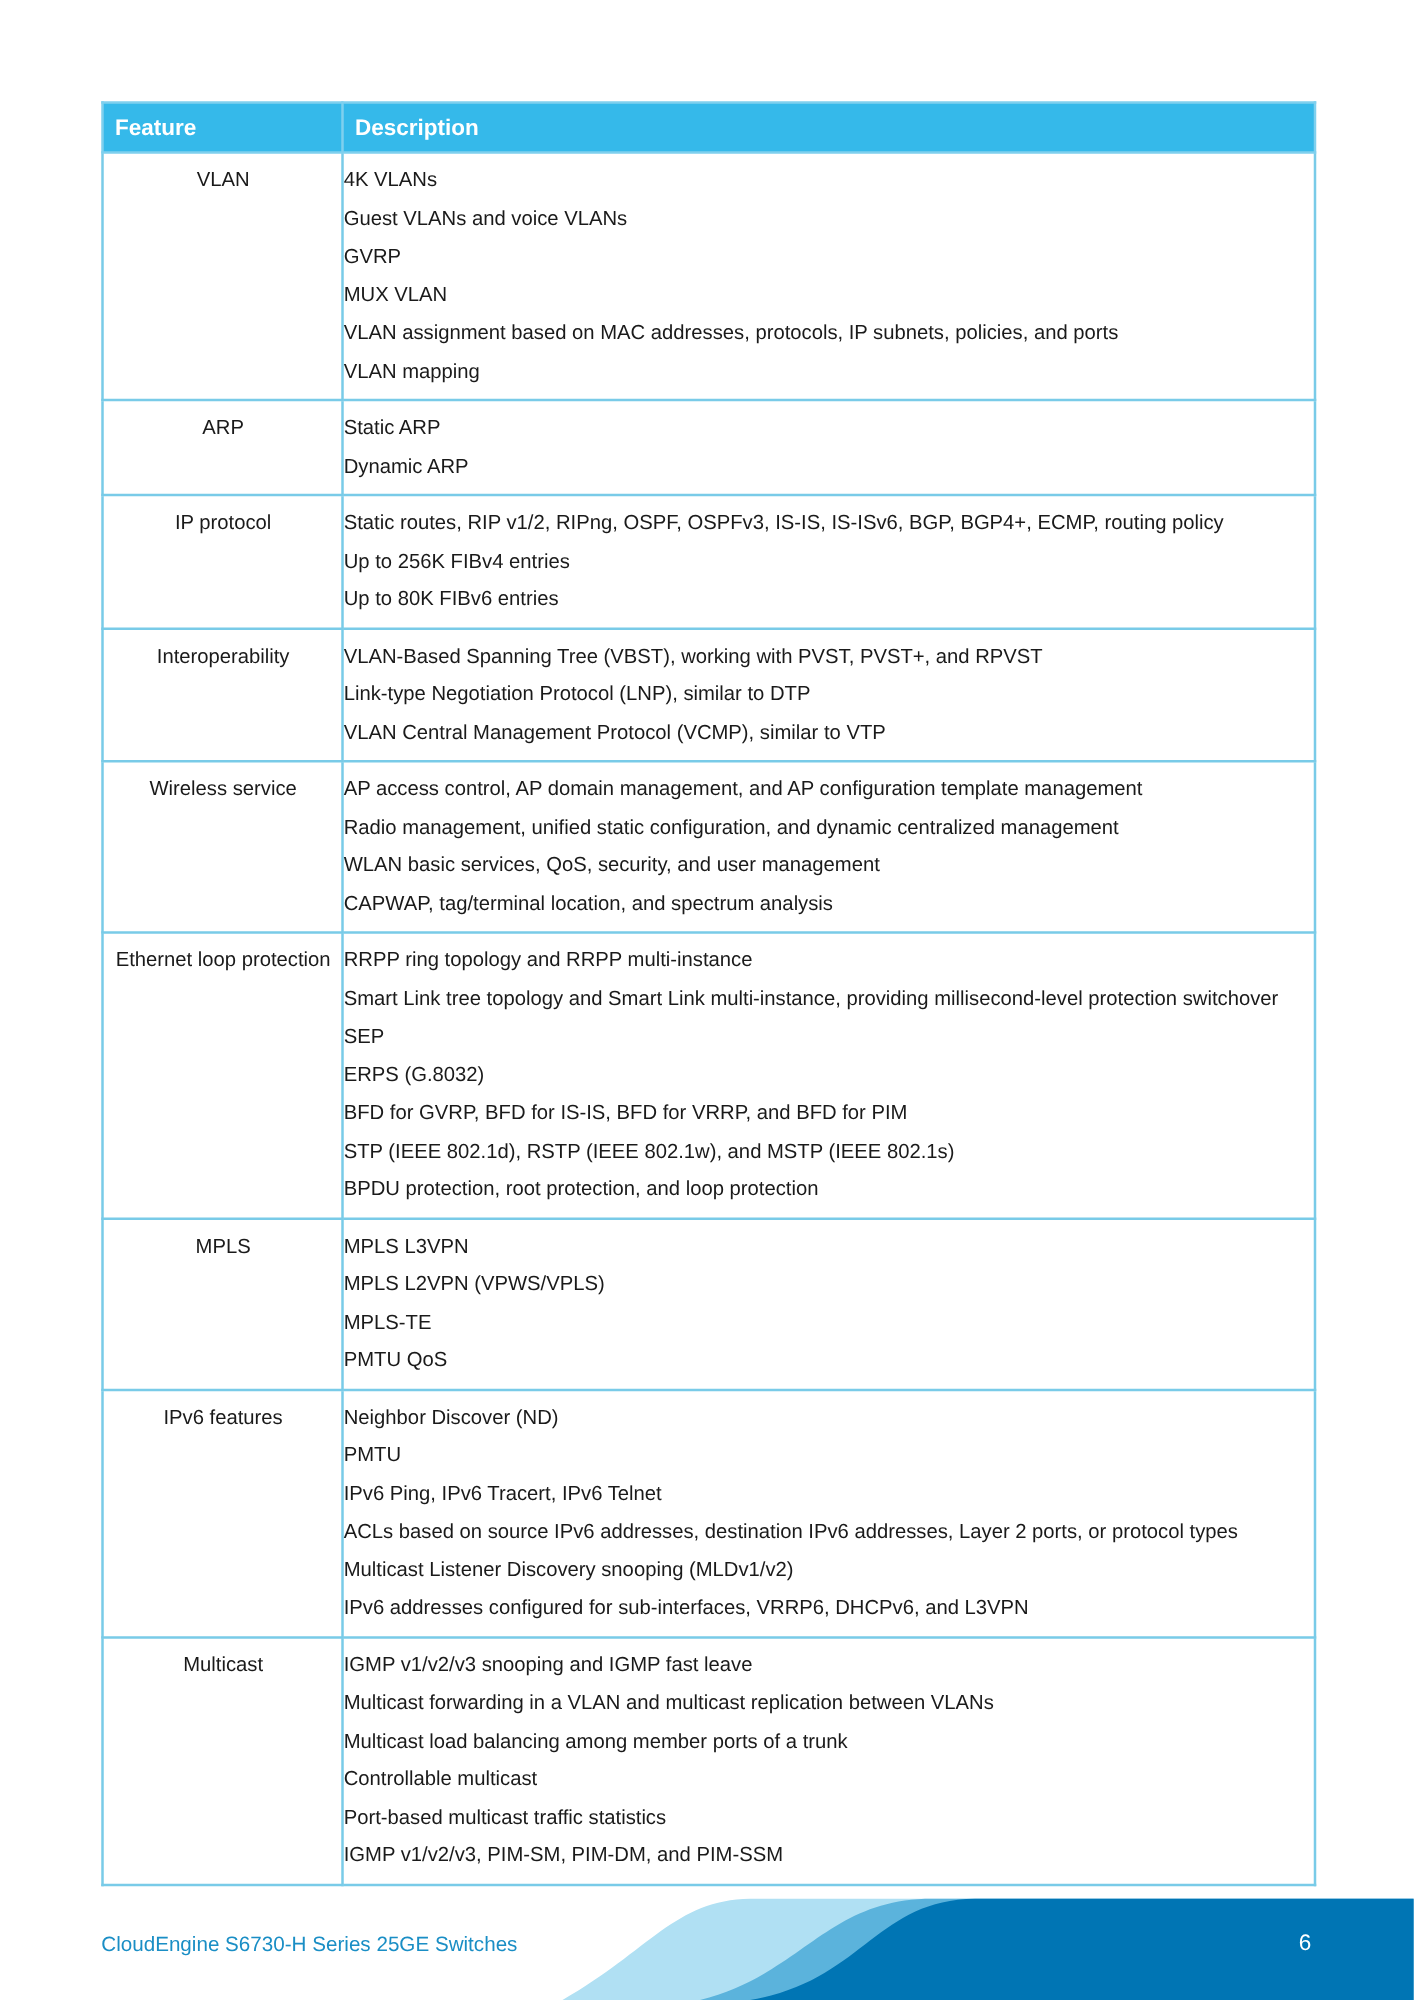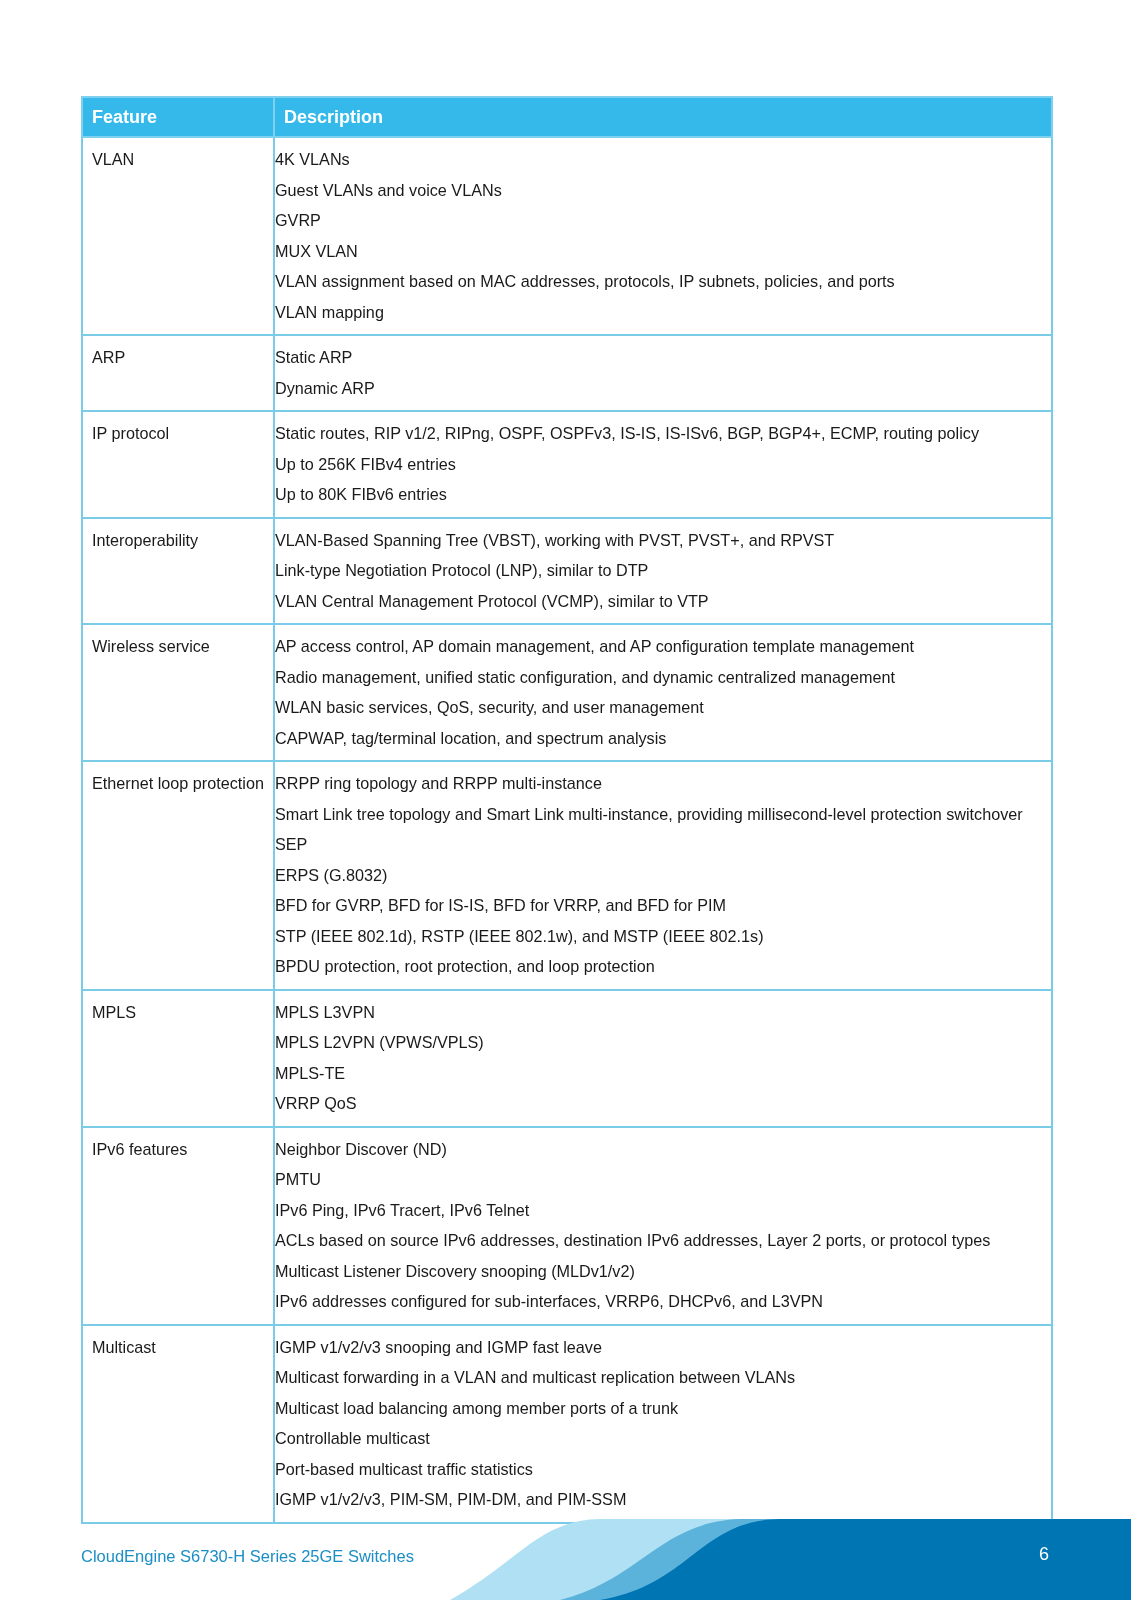--- a/index.html
+++ b/index.html
@@ -1,37 +1,37 @@
 <!DOCTYPE html>
 <html><head>
 <meta charset="utf-8">
 <style>
   html, body { margin: 0; padding: 0; background: #ffffff; }
   body {
     width: 1131px; height: 1600px; position: relative; overflow: hidden;
     font-family: "Liberation Sans", sans-serif; color: #1a1a1a;
   }
   .spec-table {
-    position: absolute; left: 81px; top: 96px; width: 970px;
+    position: absolute; left: 81px; top: 81px; width: 970px;
     border-collapse: collapse; table-layout: fixed;
   }
   .spec-table col.c1 { width: 192px; }
   .spec-table col.c2 { width: 778px; }
   .spec-table th {
     background: #35b9ea; color: #ffffff; font-weight: bold;
     font-size: 18px; text-align: left; height: 40px; padding: 0 0 0 9px;
     border: 2px solid #7fd0ee; box-sizing: border-box; vertical-align: middle;
   }
   .spec-table td {
     border: 2px solid #79cbe8; vertical-align: top;
     font-size: 16.2px; padding: 10px 8px 3px 9px; line-height: 23px;
   }
   .spec-table td.desc { padding-left: 0; padding-right: 6px; }
   .desc-item { margin: 0 0 7.5px 0; }
-  .feature-name { display: block; }
+  .feature-name { display: block; text-align: center; }
 
   .footer { position: absolute; left: 0; top: 1500px; width: 958px; height: 100px; }
   .footer svg { position: absolute; left: 0; top: 0; }
   .footer-title {
     position: absolute; left: 81px; top: 47px; font-size: 16.5px; color: #1a8ec5;
   }
   .page-number {
     position: absolute; left: 1039px; top: 44px; font-size: 18px; color: #ffffff;
   }
 </style>
@@ -118,21 +118,21 @@
         </td>
       </tr>
       <tr>
         <td>
           <span class="feature-name">MPLS</span>
         </td>
         <td class="desc">
           <div class="desc-item">MPLS L3VPN</div>
           <div class="desc-item">MPLS L2VPN (VPWS/VPLS)</div>
           <div class="desc-item">MPLS-TE</div>
-          <div class="desc-item">VRRP QoS</div>
+          <div class="desc-item">PMTU QoS</div>
         </td>
       </tr>
       <tr>
         <td>
           <span class="feature-name">IPv6 features</span>
         </td>
         <td class="desc">
           <div class="desc-item">Neighbor Discover (ND)</div>
           <div class="desc-item">PMTU</div>
           <div class="desc-item">IPv6 Ping, IPv6 Tracert, IPv6 Telnet</div>

